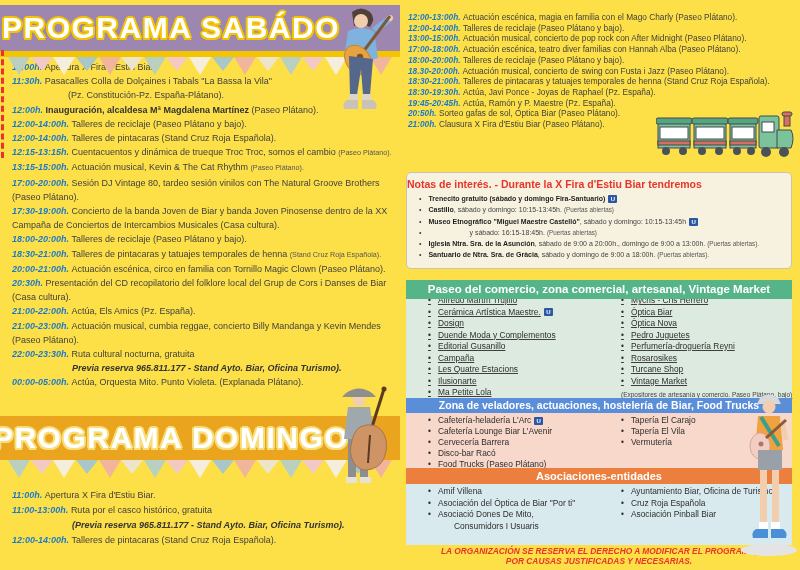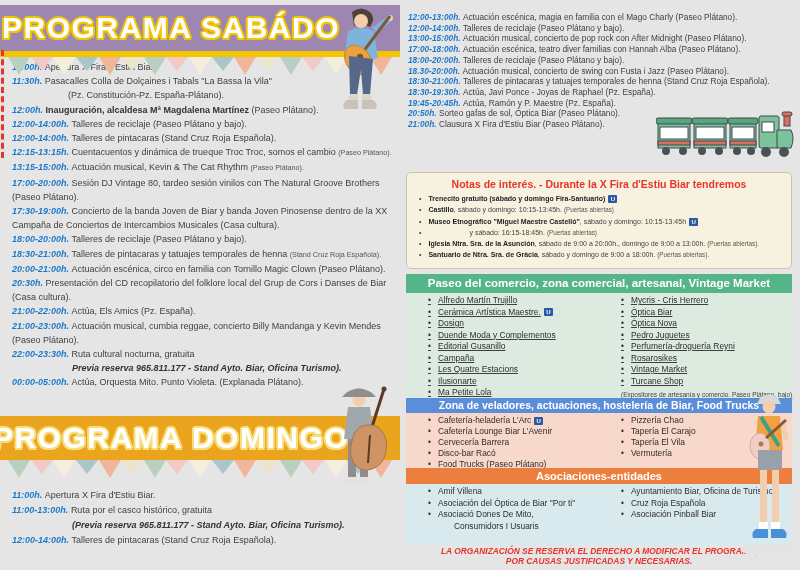--- a/index.html
+++ b/index.html
@@ -1,17 +1,17 @@
 <!DOCTYPE html>
 <html><head>
 <meta charset="utf-8">
 <style>
   *{margin:0;padding:0;box-sizing:border-box}
   body{background:#fff}
-  .page{position:relative;width:800px;height:570px;background:#e5e5e5;overflow:hidden;
+  .page{position:relative;width:800px;height:570px;background:#fde047;overflow:hidden;
         font-family:"Liberation Sans",sans-serif;color:#3f3f3f}
   .cutline{position:absolute;left:1px;top:50px;height:108px;width:0;border-left:3px dashed #e8342a;z-index:7}
   .col-left{position:absolute;left:0;top:0;width:400px;height:570px}
   .col-right{position:absolute;left:400px;top:0;width:400px;height:454px}
   .band{position:absolute;left:0;width:400px;display:flex;align-items:center;justify-content:center}
   .band.sat{top:5px;height:46px;background:#9d87b0}
   .band.dom{top:416px;height:44px;background:#eba41e}
   .stripe-sat{position:absolute;top:51px;left:0;width:400px;height:6px;background:#f3c400}
   .band-title{font-size:30px;font-weight:bold;color:#fff;letter-spacing:1.5px;padding-right:58px;white-space:nowrap}
   .sat .band-title{text-shadow:-1.5px -1.5px 0 #f3c400,1.5px -1.5px 0 #f3c400,-1.5px 1.5px 0 #f3c400,
@@ -27,29 +27,29 @@
   #sun-events{position:absolute;top:488px;left:12px;width:386px;font-size:9px;line-height:15px}
   #sun-right-events{position:absolute;top:12px;left:8px;width:392px;font-size:8.3px;line-height:10.7px;white-space:nowrap}
   .time{color:#1b79cc;font-weight:bold;font-style:italic}
   .event b{color:#333}
   .event .small{font-size:80%}
   .cont{display:block;padding-left:56px}
   .note{display:block;padding-left:60px;font-weight:bold;font-style:italic;color:#333}
   .spacer{float:right;width:66px;height:58px}
   .notes-box{position:absolute;top:172px;left:6px;width:386px;height:97px;background:#f7f2df;
              border:1px solid #c8c4b0;border-radius:5px;overflow:hidden;z-index:3}
-  .notes-title{color:#e8342a;font-weight:bold;font-size:10.5px;text-align:center;margin-top:5px}
+  .notes-title{color:#e8342a;font-weight:bold;font-size:10.5px;margin-top:5px}
   .notes-items{margin-top:3px;padding-left:12px;font-size:7px;line-height:11.3px;white-space:nowrap}
   .notes-items b{color:#1d1d1d}
   .small{font-size:6.3px;color:#555}
   .fira{display:inline-block;width:9px;height:8px;background:#2b58a5;color:#fff;font-size:6px;line-height:8px;
         text-align:center;border-radius:1px;margin-left:3px;vertical-align:middle;font-weight:bold}
   .indent .dot{margin-right:48px}
   .sec-header{position:absolute;left:6px;width:386px;color:#fff;font-weight:bold;text-align:center;z-index:3}
-  #hdr-comercio{top:274px;height:19px;font-size:11.5px;line-height:19px}
+  #hdr-comercio{top:280px;height:19px;font-size:11.5px;line-height:19px}
   #hdr-veladores{top:398px;height:15px;font-size:10.5px;line-height:15px}
   #hdr-asociaciones{top:468px;height:16px;font-size:11px;line-height:16px}
   .sec-body{position:absolute;left:6px;width:386px;display:flex;z-index:2}
   #body-comercio{top:292px;height:106px;padding-top:3px}
   #body-veladores{top:413px;height:55px;padding-top:2px}
   #body-asociaciones{top:484px;height:61px;padding-top:2px}
   .sec-col{width:50%;padding-left:22px;font-size:8.4px;line-height:11.5px;white-space:nowrap;color:#2e2e2e}
   #body-veladores .sec-col{line-height:11px}
   .dot{margin-right:7px}
   .line2{display:block;padding-left:26px}
@@ -245,37 +245,36 @@
           <div class="li"><span class="dot">•</span><span>Ilusionarte</span></div>
           <div class="li"><span class="dot">•</span><span>Ma Petite Lola</span></div>
         </div>
       <div class="sec-col">
       <div class="li"><span class="dot">•</span><span>Mycris - Cris Herrero</span></div>
           <div class="li"><span class="dot">•</span><span>Òptica Biar</span></div>
           <div class="li"><span class="dot">•</span><span>Òptica Nova</span></div>
           <div class="li"><span class="dot">•</span><span>Pedro Juguetes</span></div>
           <div class="li"><span class="dot">•</span><span>Perfumería-droguería Reyni</span></div>
           <div class="li"><span class="dot">•</span><span>Rosarosikes</span></div>
+          <div class="li"><span class="dot">•</span><span>Turcane Shop</span></div>
           <div class="li"><span class="dot">•</span><span>Vintage Market</span></div>
-          <div class="li"><span class="dot">•</span><span>Turcane Shop</span></div>
           <div class="footnote">(Expositores de artesanía y comercio. Paseo Plátano, bajo)</div>
         </div>
     </div>
 
     <div class="sec-header" id="hdr-veladores" style="background: rgb(91, 142, 216);">Zona de veladores, actuaciones, hostelería de Biar, Food Trucks</div>
     <div class="sec-body" id="body-veladores" style="background: rgb(248, 216, 202);">
       <div class="sec-col">
           <div class="li"><span class="dot">•</span><span>Cafetería-heladería L'Arc</span><span class="fira">U</span></div>
           <div class="li"><span class="dot">•</span><span>Cafetería Lounge Biar L'Avenir</span></div>
           <div class="li"><span class="dot">•</span><span>Cervecería Barrera</span></div>
           <div class="li"><span class="dot">•</span><span>Disco-bar Racó</span></div>
           <div class="li"><span class="dot">•</span><span>Food Trucks (Paseo Plátano)</span></div>
         </div>
       <div class="sec-col">
-          <div class="li"><span class="dot">•</span><span>Pizzería Chao</span></div>
           <div class="li"><span class="dot">•</span><span>Tapería El Carajo</span></div>
           <div class="li"><span class="dot">•</span><span>Tapería El Vila</span></div>
           <div class="li"><span class="dot">•</span><span>Vermutería</span></div>
         </div>
     </div>
 
     <div class="sec-header" id="hdr-asociaciones" style="background: rgb(236, 126, 62);">Asociaciones-entidades</div>
     <div class="sec-body" id="body-asociaciones" style="background: rgb(217, 234, 238);">
       <div class="sec-col">
           <div class="li"><span class="dot">•</span><span>Amif Villena</span></div>

